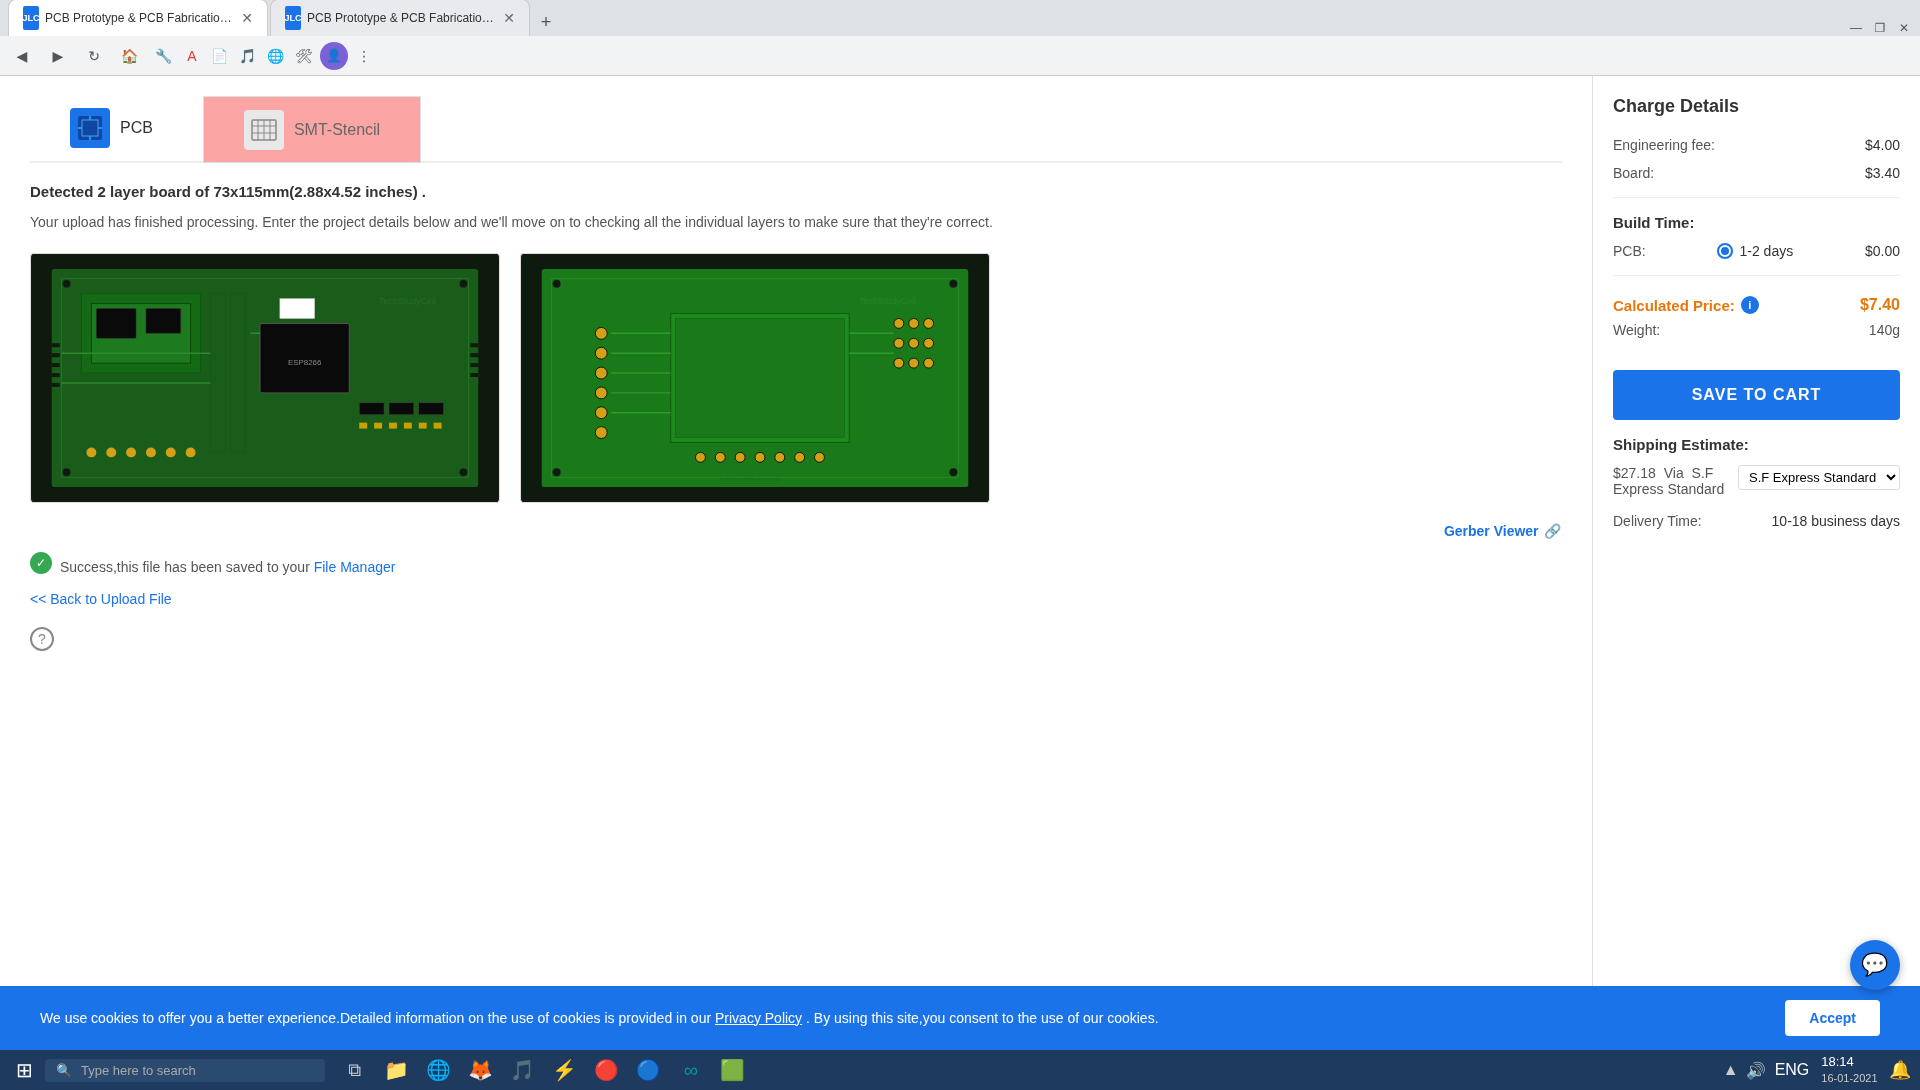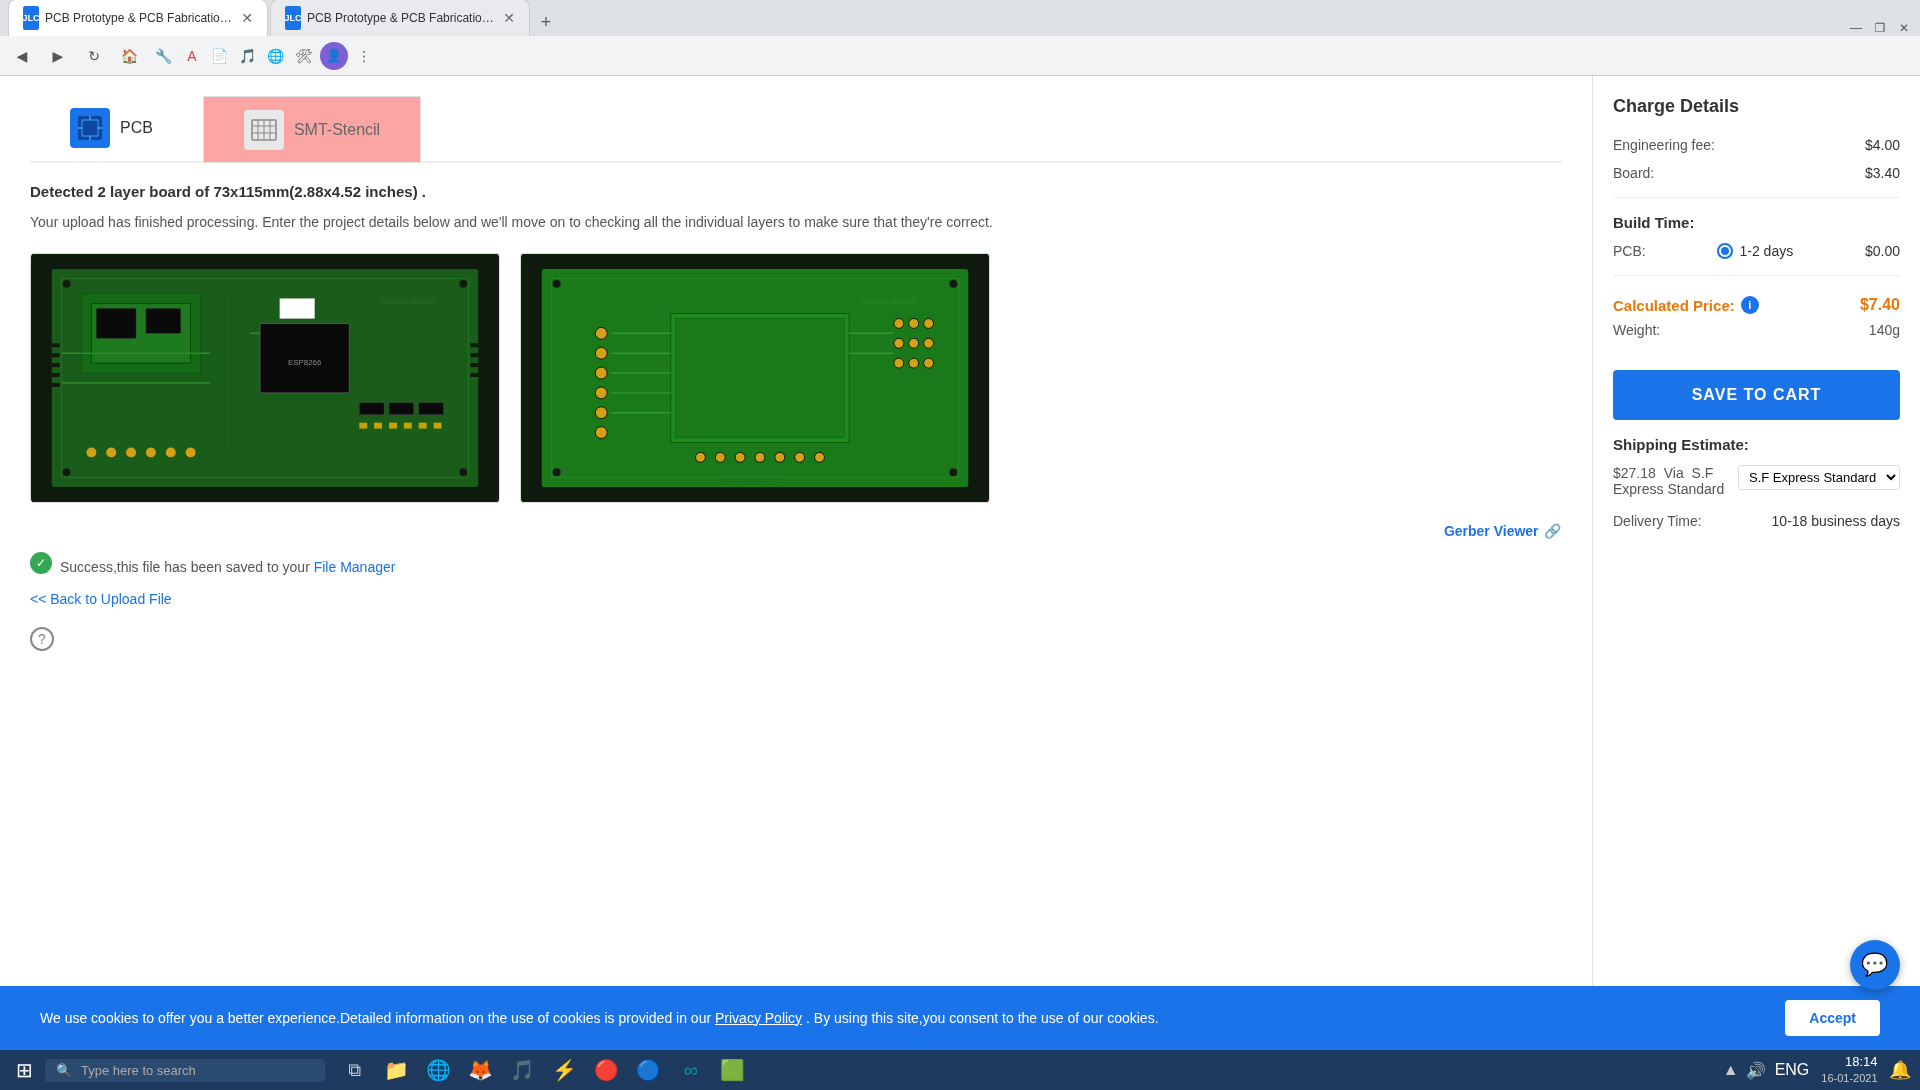--- a/index.html
+++ b/index.html
@@ -102,21 +102,21 @@
 
     
     .taskbar { position: fixed; bottom: 0; left: 0; right: 0; height: 40px; background: #1e3a5f; display: flex; align-items: center; padding: 0 8px; gap: 4px; z-index: 300; }
     .start-btn { background: transparent; border: none; color: white; font-size: 20px; cursor: pointer; padding: 4px 8px; }
     .search-bar { display: flex; align-items: center; gap: 8px; background: #2a4a6f; border-radius: 4px; padding: 4px 12px; width: 280px; color: #aaa; font-size: 13px; }
     .taskbar-icons { display: flex; gap: 6px; align-items: center; margin-left: 8px; }
     .taskbar-app { width: 36px; height: 36px; display: flex; align-items: center; justify-content: center; border-radius: 4px; cursor: pointer; }
     .taskbar-right { margin-left: auto; display: flex; align-items: center; gap: 12px; color: white; font-size: 12px; }
     .sys-icons { display: flex; gap: 8px; align-items: center; }
     .sys-icon { font-size: 16px; color: #ccc; cursor: pointer; }
-    .time-display { text-align: right; line-height: 1.3; }
+    .time-display { line-height: 1.3; }
 
     
     .sidebar::-webkit-scrollbar { width: 8px; }
     .sidebar::-webkit-scrollbar-track { background: #f1f1f1; }
     .sidebar::-webkit-scrollbar-thumb { background: #c1c1c1; border-radius: 4px; }
 
     
     .pcb-svg { width: 100%; height: 100%; }
   </style>
 </head>

